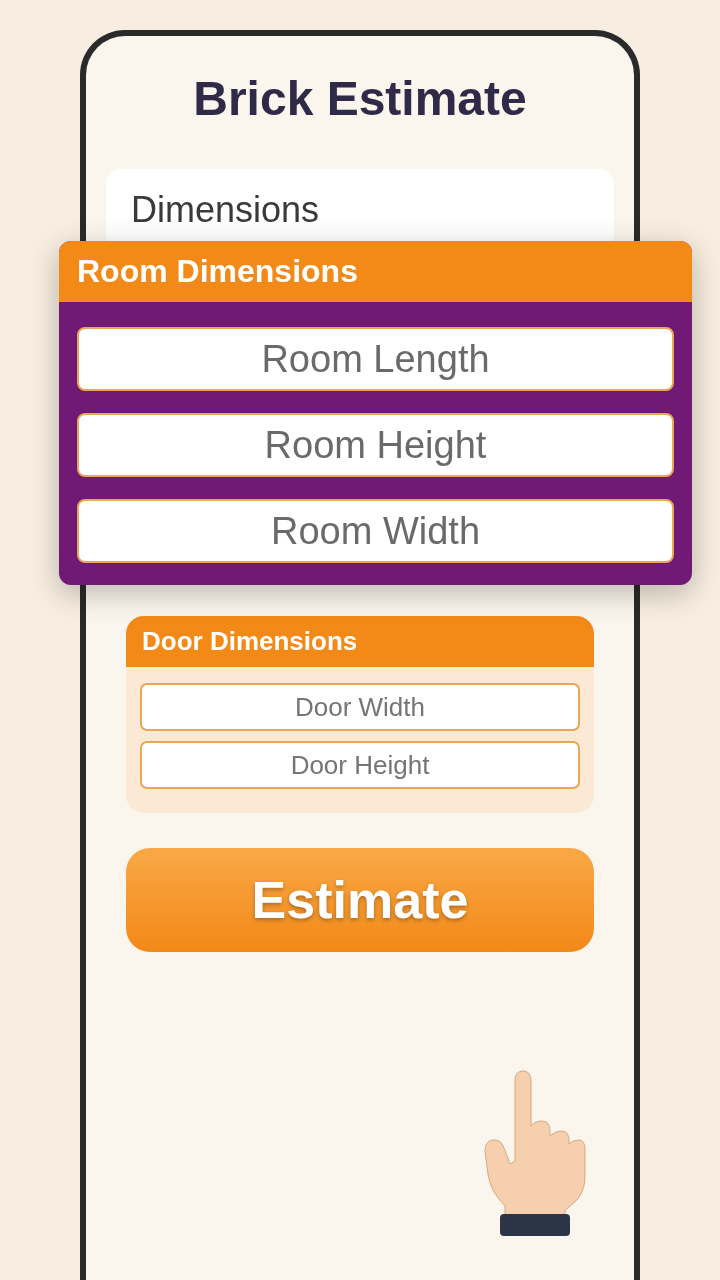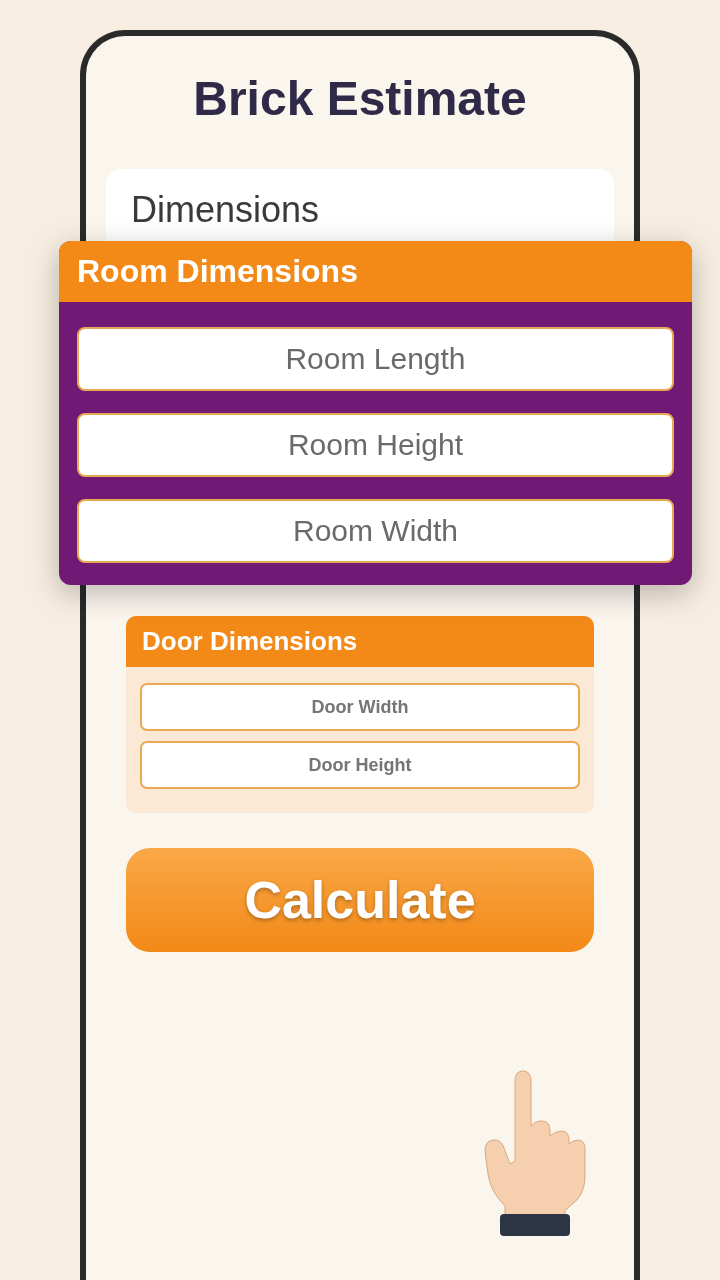--- a/index.html
+++ b/index.html
@@ -84,39 +84,39 @@
       padding: 25px 18px 22px;
     }
     
     .input-field {
       width: 100%;
       height: 64px;
       border: 2px solid #e8a855;
       border-radius: 8px;
       background: #fff;
       text-align: center;
-      font-size: 30px;
+      font-size: 38px;
       color: #6a6a6a;
       font-weight: 500;
       margin-bottom: 22px;
       outline: none;
     }
     
     .input-field:last-child {
       margin-bottom: 0;
     }
     
     .input-field::placeholder {
       color: #6a6a6a;
     }
     
     .secondary-section {
       margin: 25px 20px 0;
       background: #fbe9d5;
-      border-radius: 10px;
+      border-radius: 18px;
       overflow: hidden;
     }
     
     .secondary-header {
       background: #f38917;
       padding: 10px 16px;
     }
     
     .secondary-header-text {
       color: #fff;
@@ -128,23 +128,23 @@
       padding: 16px 14px;
     }
     
     .input-field-sm {
       width: 100%;
       height: 48px;
       border: 2px solid #e8a855;
       border-radius: 7px;
       background: #fff;
       text-align: center;
-      font-size: 18px;
+      font-size: 26px;
       color: #757575;
-      font-weight: 700;
+      font-weight: 400;
       margin-bottom: 10px;
       outline: none;
     }
     
     .input-field-sm:last-child {
       margin-bottom: 8px;
     }
     
     .input-field-sm::placeholder {
       color: #757575;
@@ -203,21 +203,21 @@
           <div class="secondary-header-text">Door Dimensions</div>
         </div>
         <div class="secondary-body">
           <input class="input-field-sm" placeholder="Door Width" style="">
           <input class="input-field-sm" placeholder="Door Height" style="">
         </div>
       </div>
 
 
       <button class="calculate-btn">
-        <span class="calculate-text">Calculate</span>
+        <span class="calculate-text">Estimate</span>
       </button>
     </div>
   </div>
 </div>
 
 <div class="main-panel">
   <div class="panel-header">
     <div class="panel-header-text">Room Dimensions</div>
   </div>
   <div class="panel-body">

